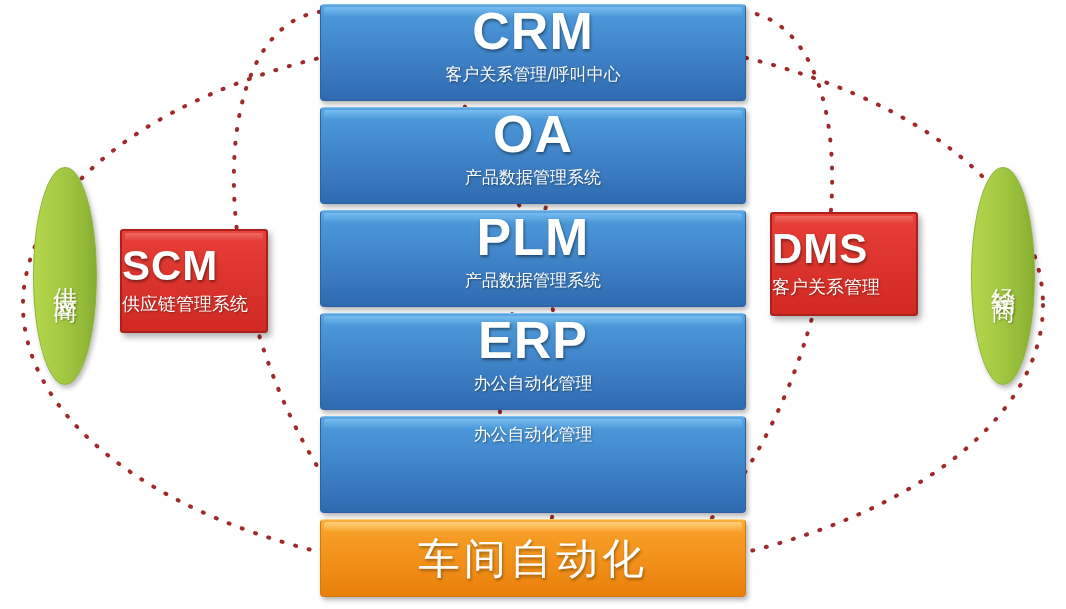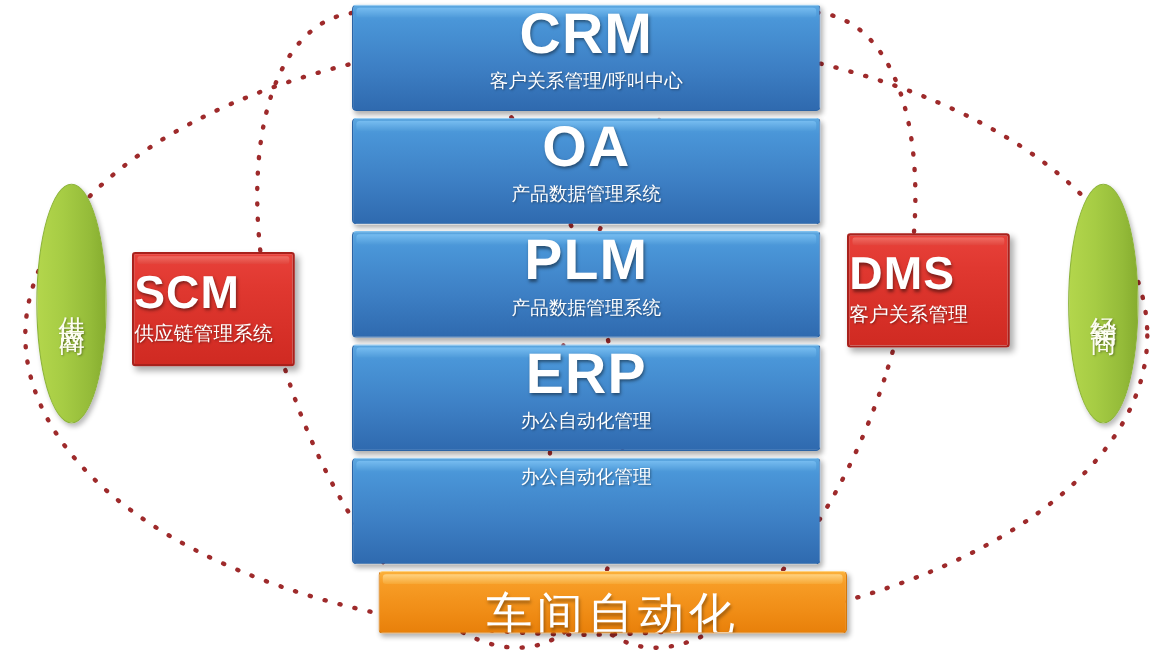--- a/index.html
+++ b/index.html
@@ -63,25 +63,24 @@
   .sys-box.blue::before {
     content: "";
     position: absolute;
     left: 3px; right: 3px; top: 2px;
     height: 9px;
     border-radius: 3px;
     background: linear-gradient(to bottom, #76bcf0, #4f9bda);
   }
 
   .sys-box.orange {
-    height: 57px;
+    height: 78px;
     background: linear-gradient(to bottom, #fbb03b 0%, #f79c25 20%, #ef8b14 70%, #e8800a 100%);
     border: 1px solid #d4780a;
     border-top: 1px solid #ffd27f;
-    margin-left: 24px;
   }
   .sys-box.orange::before {
     content: "";
     position: absolute;
     left: 3px; right: 3px; top: 2px;
     height: 9px;
     border-radius: 3px;
     background: linear-gradient(to bottom, #ffd27f, #f7a733);
   }
 

